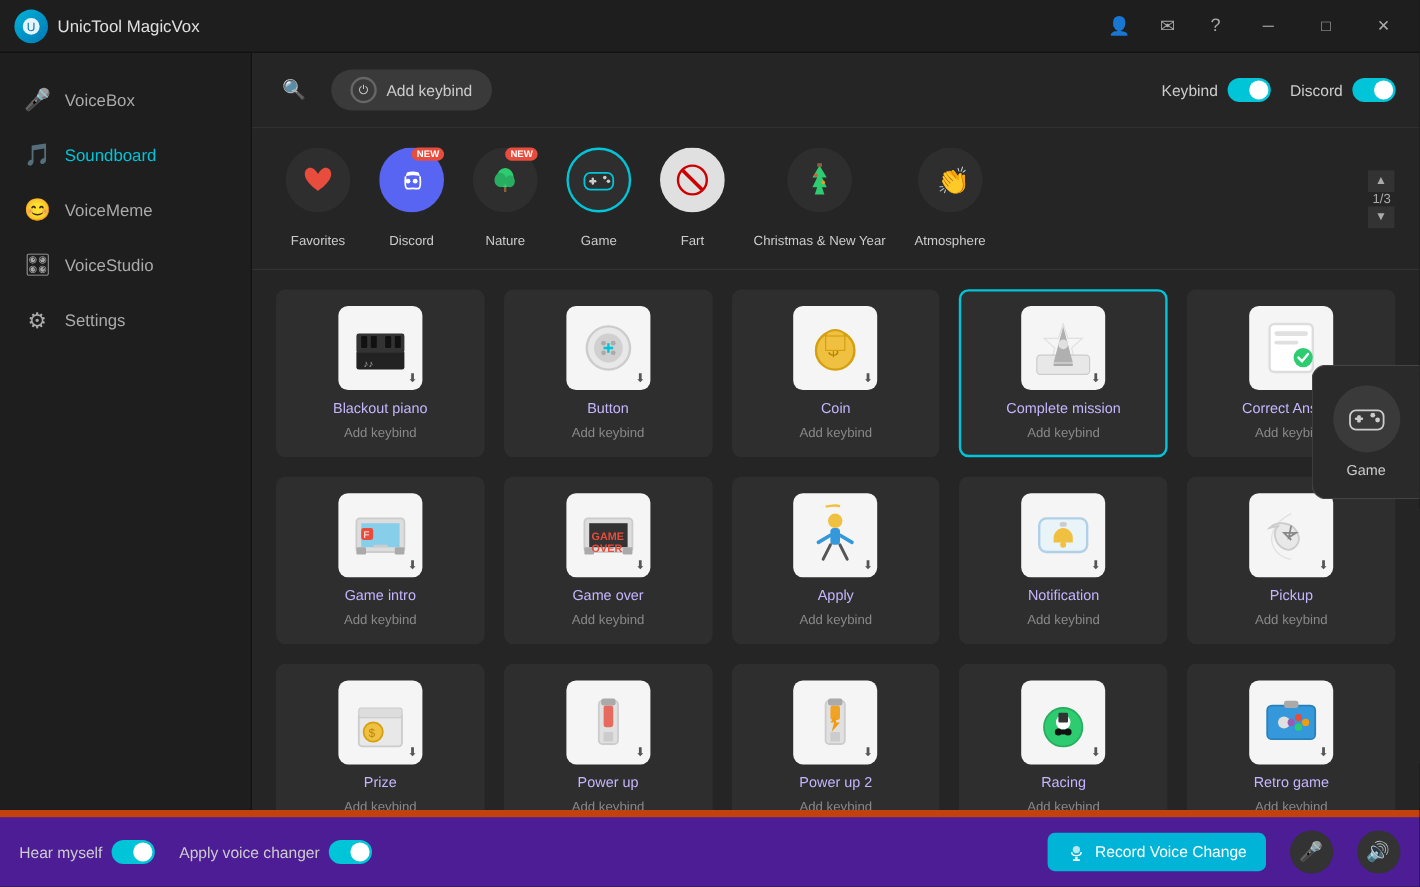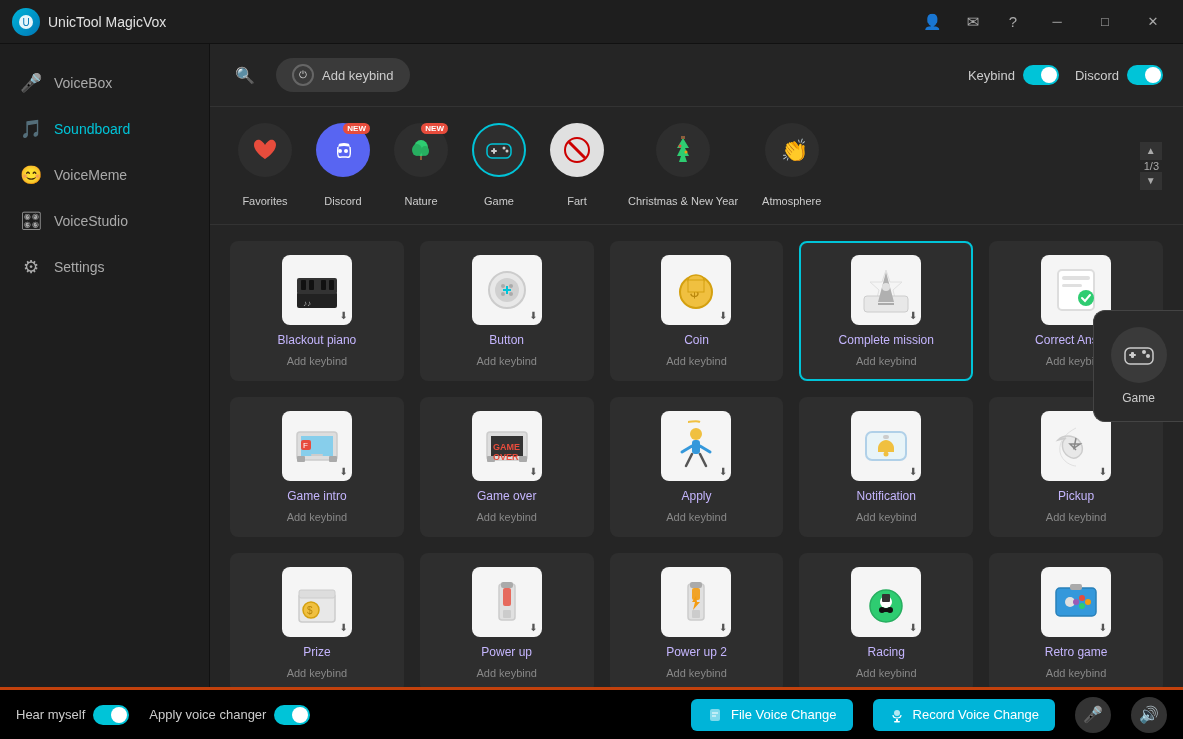--- a/index.html
+++ b/index.html
@@ -59,21 +59,21 @@
     .download-icon { position: absolute; bottom: 4px; right: 4px; font-size: 10px; color: #555; }
     .sound-card-name { font-size: 12px; color: #c4b5fd; text-align: center; font-weight: 500; }
     .sound-card-keybind { font-size: 11px; color: #888; text-align: center; }
 
     
     .floating-panel { position: absolute; right: 0; top: 50%; transform: translateY(-50%); background: #2a2a2a; border-radius: 12px 0 0 12px; padding: 16px 10px; display: flex; flex-direction: column; align-items: center; gap: 8px; border: 1px solid #444; border-right: none; width: 90px; }
     .floating-panel-icon { width: 56px; height: 56px; background: #3a3a3a; border-radius: 50%; display: flex; align-items: center; justify-content: center; font-size: 28px; }
     .floating-panel-label { font-size: 12px; color: #ccc; }
 
     
-    .bottom-bar { height: 52px; background: #000000; border-top: 3px solid #c2410c; display: flex; align-items: center; padding: 0 16px; gap: 20px; flex-shrink: 0; }
+    .bottom-bar { height: 64px; background: #4c1d95; border-top: 6px solid #c2410c; display: flex; align-items: center; padding: 0 16px; gap: 20px; flex-shrink: 0; }
     .bottom-toggle-group { display: flex; align-items: center; gap: 8px; font-size: 13px; color: #ccc; }
     .bottom-toggle { width: 36px; height: 20px; background: #00c4d8; border-radius: 10px; position: relative; cursor: pointer; }
     .bottom-toggle::after { content: ''; position: absolute; width: 16px; height: 16px; background: white; border-radius: 50%; top: 2px; right: 2px; }
     .bg-sound-group { display: flex; align-items: center; gap: 8px; font-size: 13px; color: #888; }
     .bg-toggle { width: 36px; height: 20px; background: #555; border-radius: 10px; position: relative; cursor: pointer; opacity: 0.6; }
     .bg-toggle::after { content: ''; position: absolute; width: 16px; height: 16px; background: #aaa; border-radius: 50%; top: 2px; left: 2px; }
     .bottom-spacer { flex: 1; }
     .file-voice-btn { display: flex; align-items: center; gap: 8px; background: #00b4d8; border: none; border-radius: 6px; padding: 8px 16px; color: white; cursor: pointer; font-size: 13px; font-weight: 500; }
     .record-voice-btn { display: flex; align-items: flex-start; gap: 8px; background: #00b4d8; border: none; border-radius: 6px; padding: 8px 16px; color: white; cursor: pointer; font-size: 13px; font-weight: 500; }
     .mic-btn { width: 36px; height: 36px; background: #333; border-radius: 50%; display: flex; align-items: center; justify-content: center; cursor: pointer; font-size: 16px; }
@@ -496,27 +496,20 @@
 <div class="bottom-bar">
   <div class="bottom-toggle-group">
     <span>Hear myself</span>
     <div class="bottom-toggle"></div>
   </div>
   <div class="bottom-toggle-group">
     <span>Apply voice changer</span>
     <div class="bottom-toggle"></div>
   </div>
   <div class="bottom-spacer"></div>
-  <button class="file-voice-btn">
-    <svg width="16" height="16" viewBox="0 0 16 16">
-        <rect x="3" y="2" width="10" height="12" rx="2" fill="rgba(255,255,255,0.5)"></rect>
-        <path d="M5 6 L11 6 M5 9 L9 9" stroke="white" stroke-width="1.2"></path>
-      </svg>
-    <span>File Voice Change</span>
-  </button>
   <button class="record-voice-btn">
     <svg width="16" height="16" viewBox="0 0 16 16">
         <circle cx="8" cy="6" r="3" fill="rgba(255,255,255,0.7)"></circle>
         <path d="M4 8 C4 12 12 12 12 8" stroke="white" stroke-width="1.2" fill="none"></path>
         <rect x="7" y="12" width="2" height="2" fill="white"></rect>
         <rect x="5" y="14" width="6" height="1.5" rx="0.75" fill="white"></rect>
       </svg>
     <span>Record Voice Change</span>
   </button>
   <div class="mic-btn">🎤</div>

